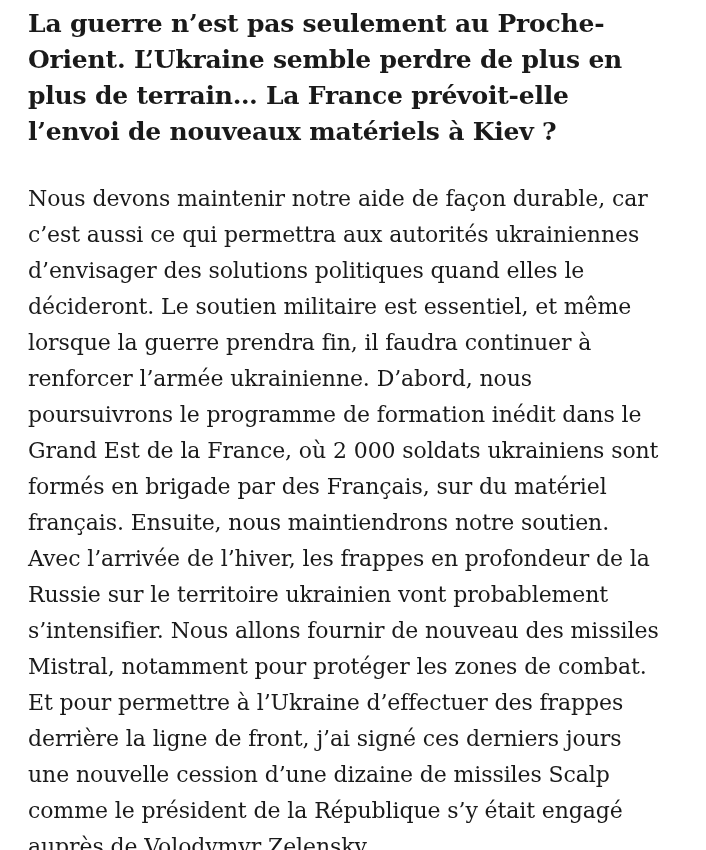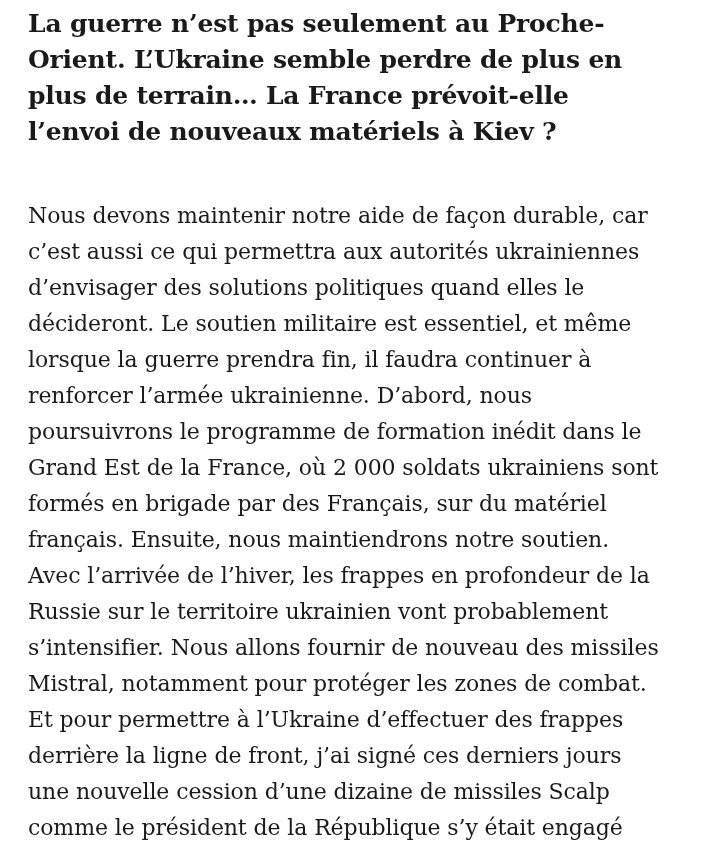--- a/index.html
+++ b/index.html
@@ -12,21 +12,21 @@
     height: 850px;
     overflow: hidden;
     font-family: "Liberation Serif", "DejaVu Serif", serif;
   }
   .article {
     box-sizing: border-box;
     width: 706px;
     padding: 6px 26px 0 28px;
   }
   .question {
-    margin: 0 0 48px 0;
+    margin: 0 0 31px 0;
     max-width: 630px;
     font-family: "DejaVu Serif", "Liberation Serif", serif;
     font-weight: 700;
     font-size: 25px;
     line-height: 36px;
     letter-spacing: -0.2px;
     color: #1a1a1a;
     text-rendering: optimizeLegibility;
   }
   .answer {

